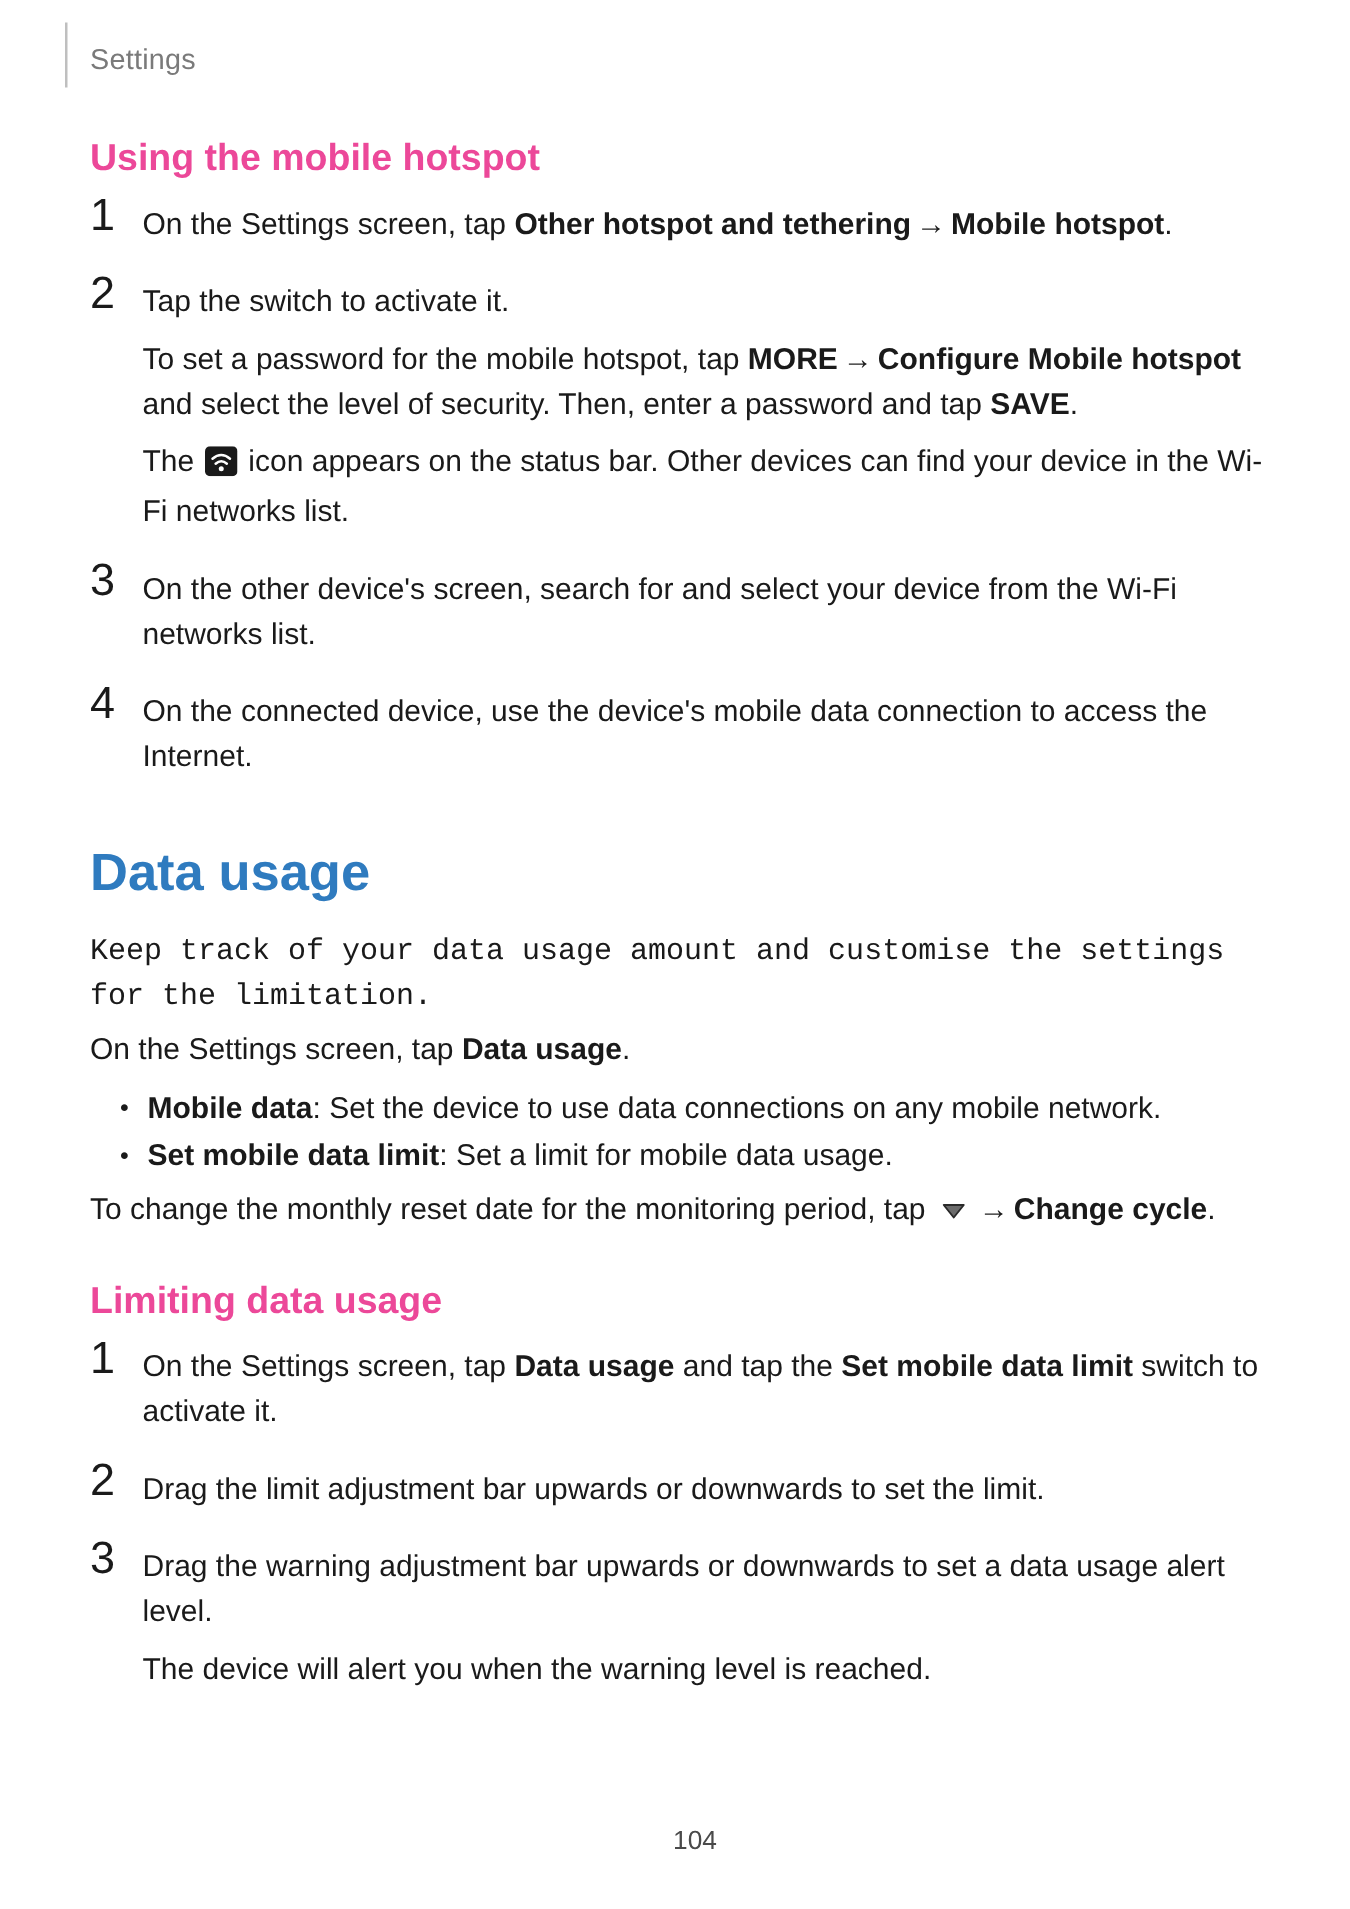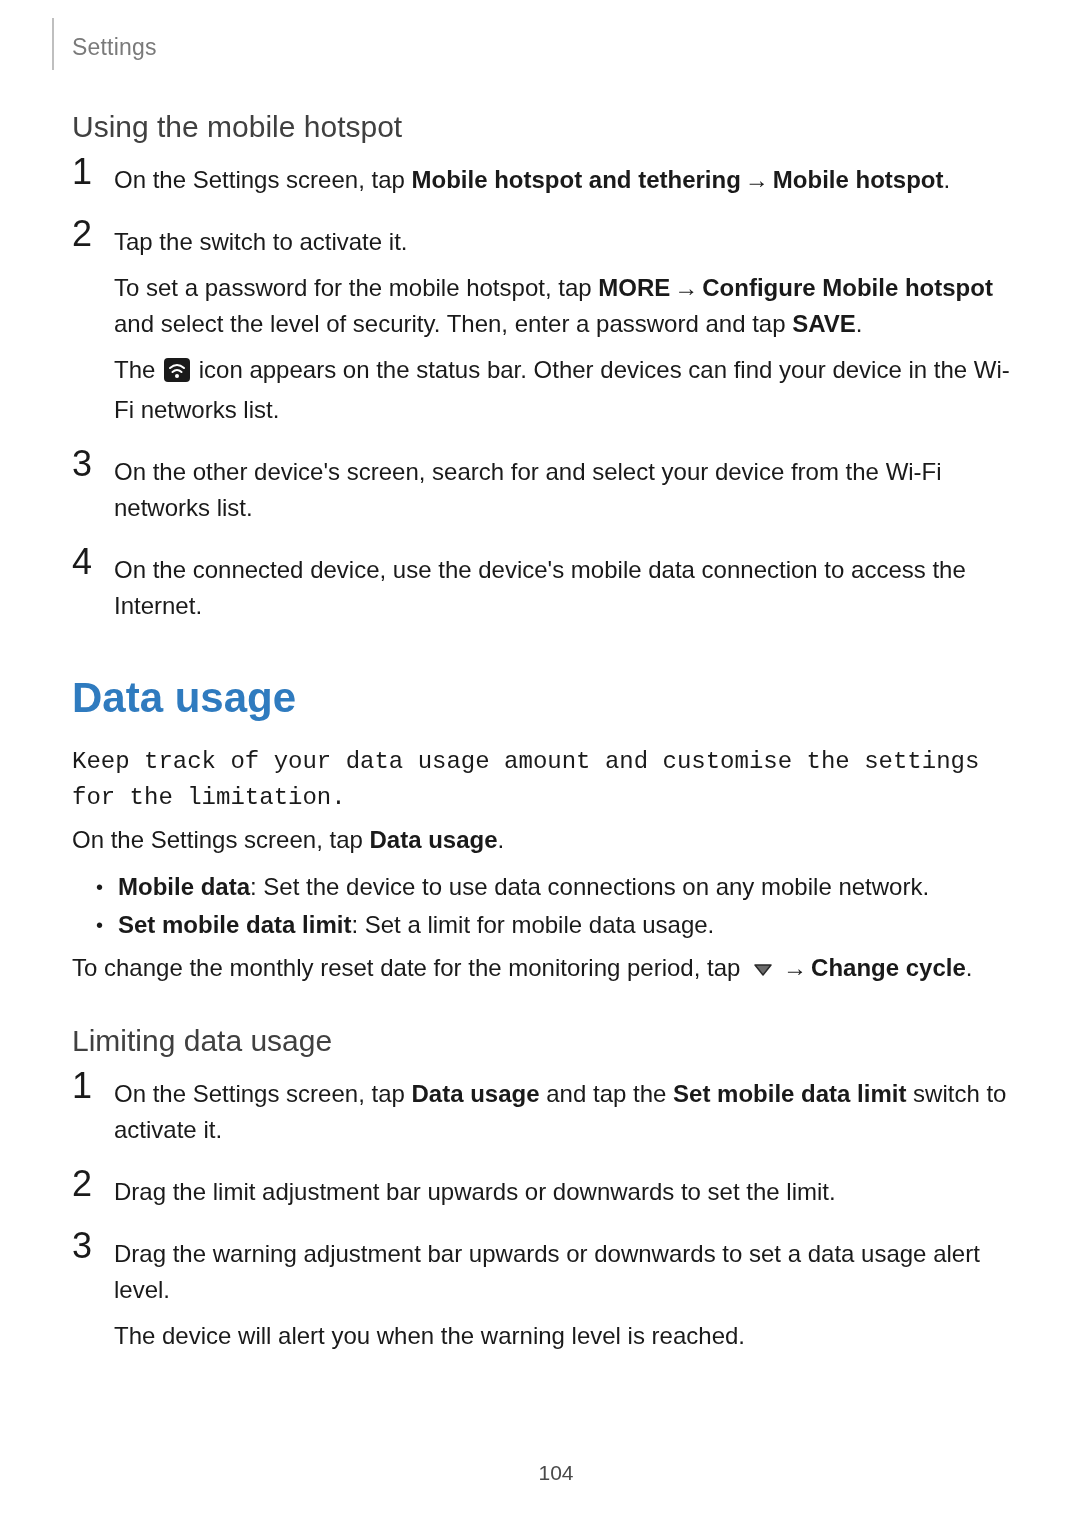--- a/index.html
+++ b/index.html
@@ -37,23 +37,23 @@
     letter-spacing: 0.2px;
   }
   .content {
     position: absolute;
     left: 72px;
     right: 62px;
     top: 110px;
   }
   h3.subhead {
     font-size: 30px;
-    font-weight: 400;
+    font-weight: 700;
     margin: 0 0 18px 0;
-    color: #404040;
+    color: #ec4899;
   }
   p.body {
     font-size: 24px;
     line-height: 36px;
     margin: 0 0 20px 0;
     color: #1a1a1a;
   }
   p.sub-body {
     font-size: 24px;
     line-height: 36px;
@@ -139,21 +139,21 @@
 <div class="page">
   <div class="header-rule"></div>
   <div class="header-label">Settings</div>
 
   <div class="content">
 
     <h3 class="subhead">Using the mobile hotspot</h3>
 
     <ol class="numsteps">
       <li>
-        <span>On the Settings screen, tap </span><span class="bold">Mobile hotspot and tethering</span><span class="arrow">→</span><span class="bold">Mobile hotspot</span><span>.</span>
+        <span>On the Settings screen, tap </span><span class="bold">Other hotspot and tethering</span><span class="arrow">→</span><span class="bold">Mobile hotspot</span><span>.</span>
       </li>
       <li>
         <span>Tap the switch to activate it.</span>
         <p class="sub-body">
           <span>To set a password for the mobile hotspot, tap </span><span class="bold">MORE</span><span class="arrow">→</span><span class="bold">Configure Mobile hotspot</span><span> and select the level of security. Then, enter a password and tap </span><span class="bold">SAVE</span><span>.</span>
         </p>
         <p class="sub-body">
           <span>The </span><span class="hotspot-icon"><svg width="26" height="24" viewBox="0 0 26 24">
                 <rect x="0" y="0" width="26" height="24" rx="4" fill="#1a1a1a"></rect>
                 <path d="M6 10 Q13 4 20 10" stroke="#fff" stroke-width="2" fill="none" stroke-linecap="round"></path>

